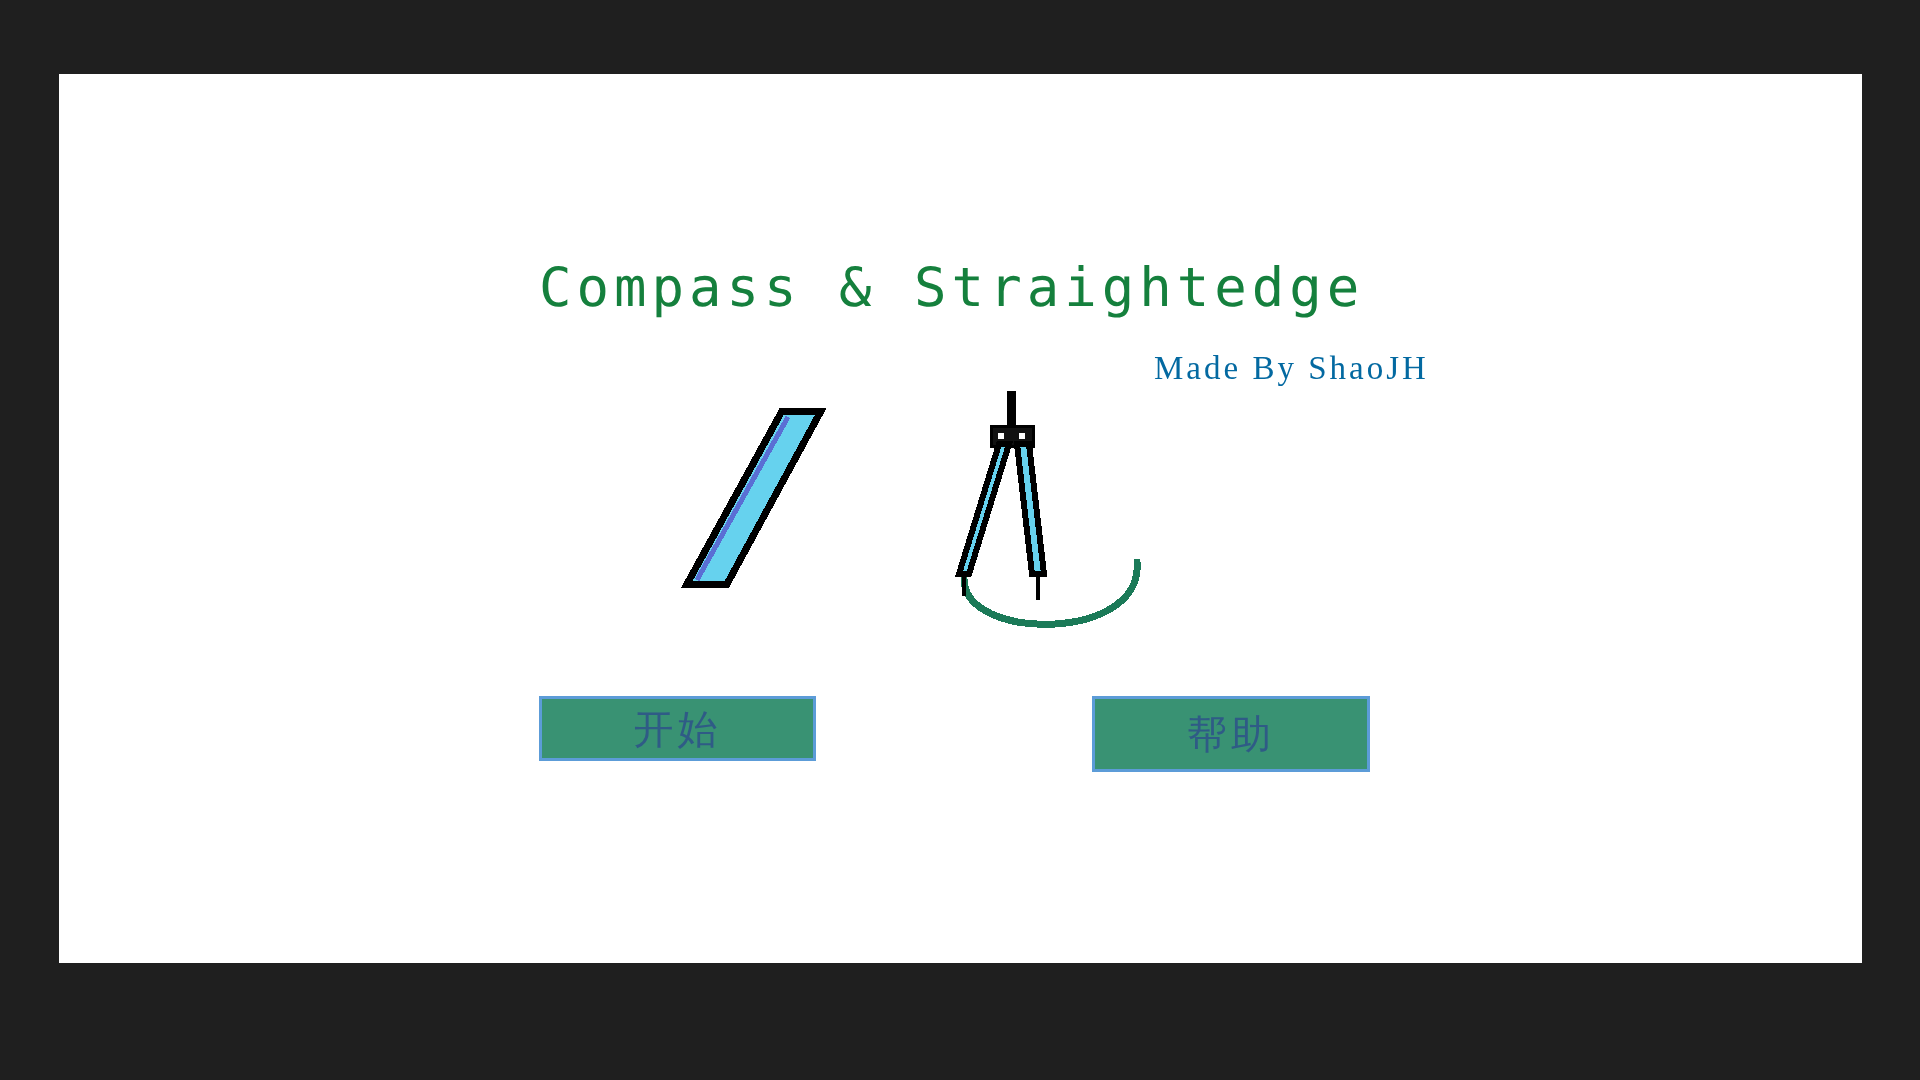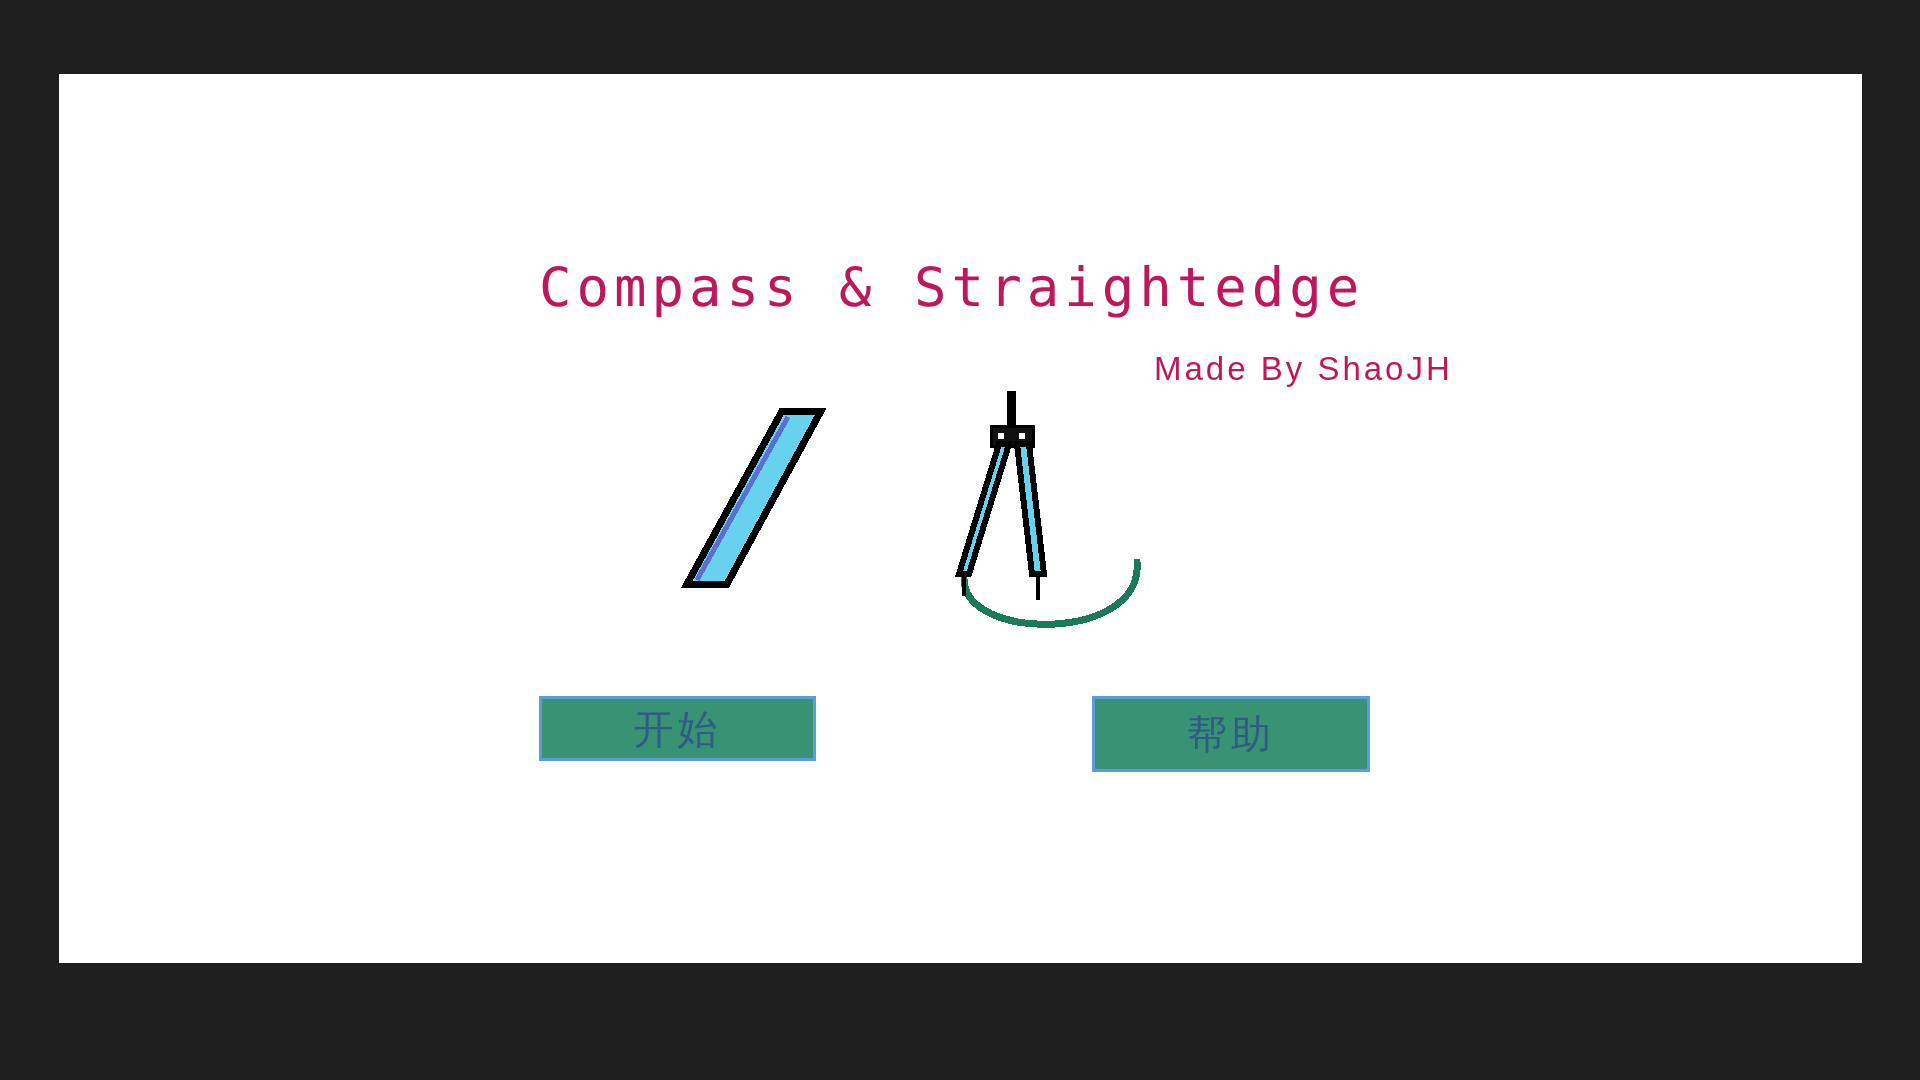--- a/index.html
+++ b/index.html
@@ -32,36 +32,36 @@
 
   
   #title {
     position: absolute;
     left: 480px;
     top: 182px;
     font-family: "DejaVu Sans Mono", monospace;
     font-size: 54px;
     letter-spacing: 5px;
     font-weight: 400;
-    color: #be185d;
+    color: #15803d;
     white-space: pre;
     -webkit-font-smoothing: none;
     font-smooth: never;
     text-rendering: geometricPrecision;
   }
 
   
   #byline {
     position: absolute;
     left: 1095px;
     top: 276px;
-    font-family: Liberation Sans, sans-serif;
+    font-family: Liberation Serif, serif;
     font-size: 33px;
     letter-spacing: 3px;
-    color: #be185d;
+    color: #0369a1;
     white-space: pre;
   }
 
   
   .art {
     position: absolute;
   }
   #ruler-art {
     left: 510px;
     top: 310px;

